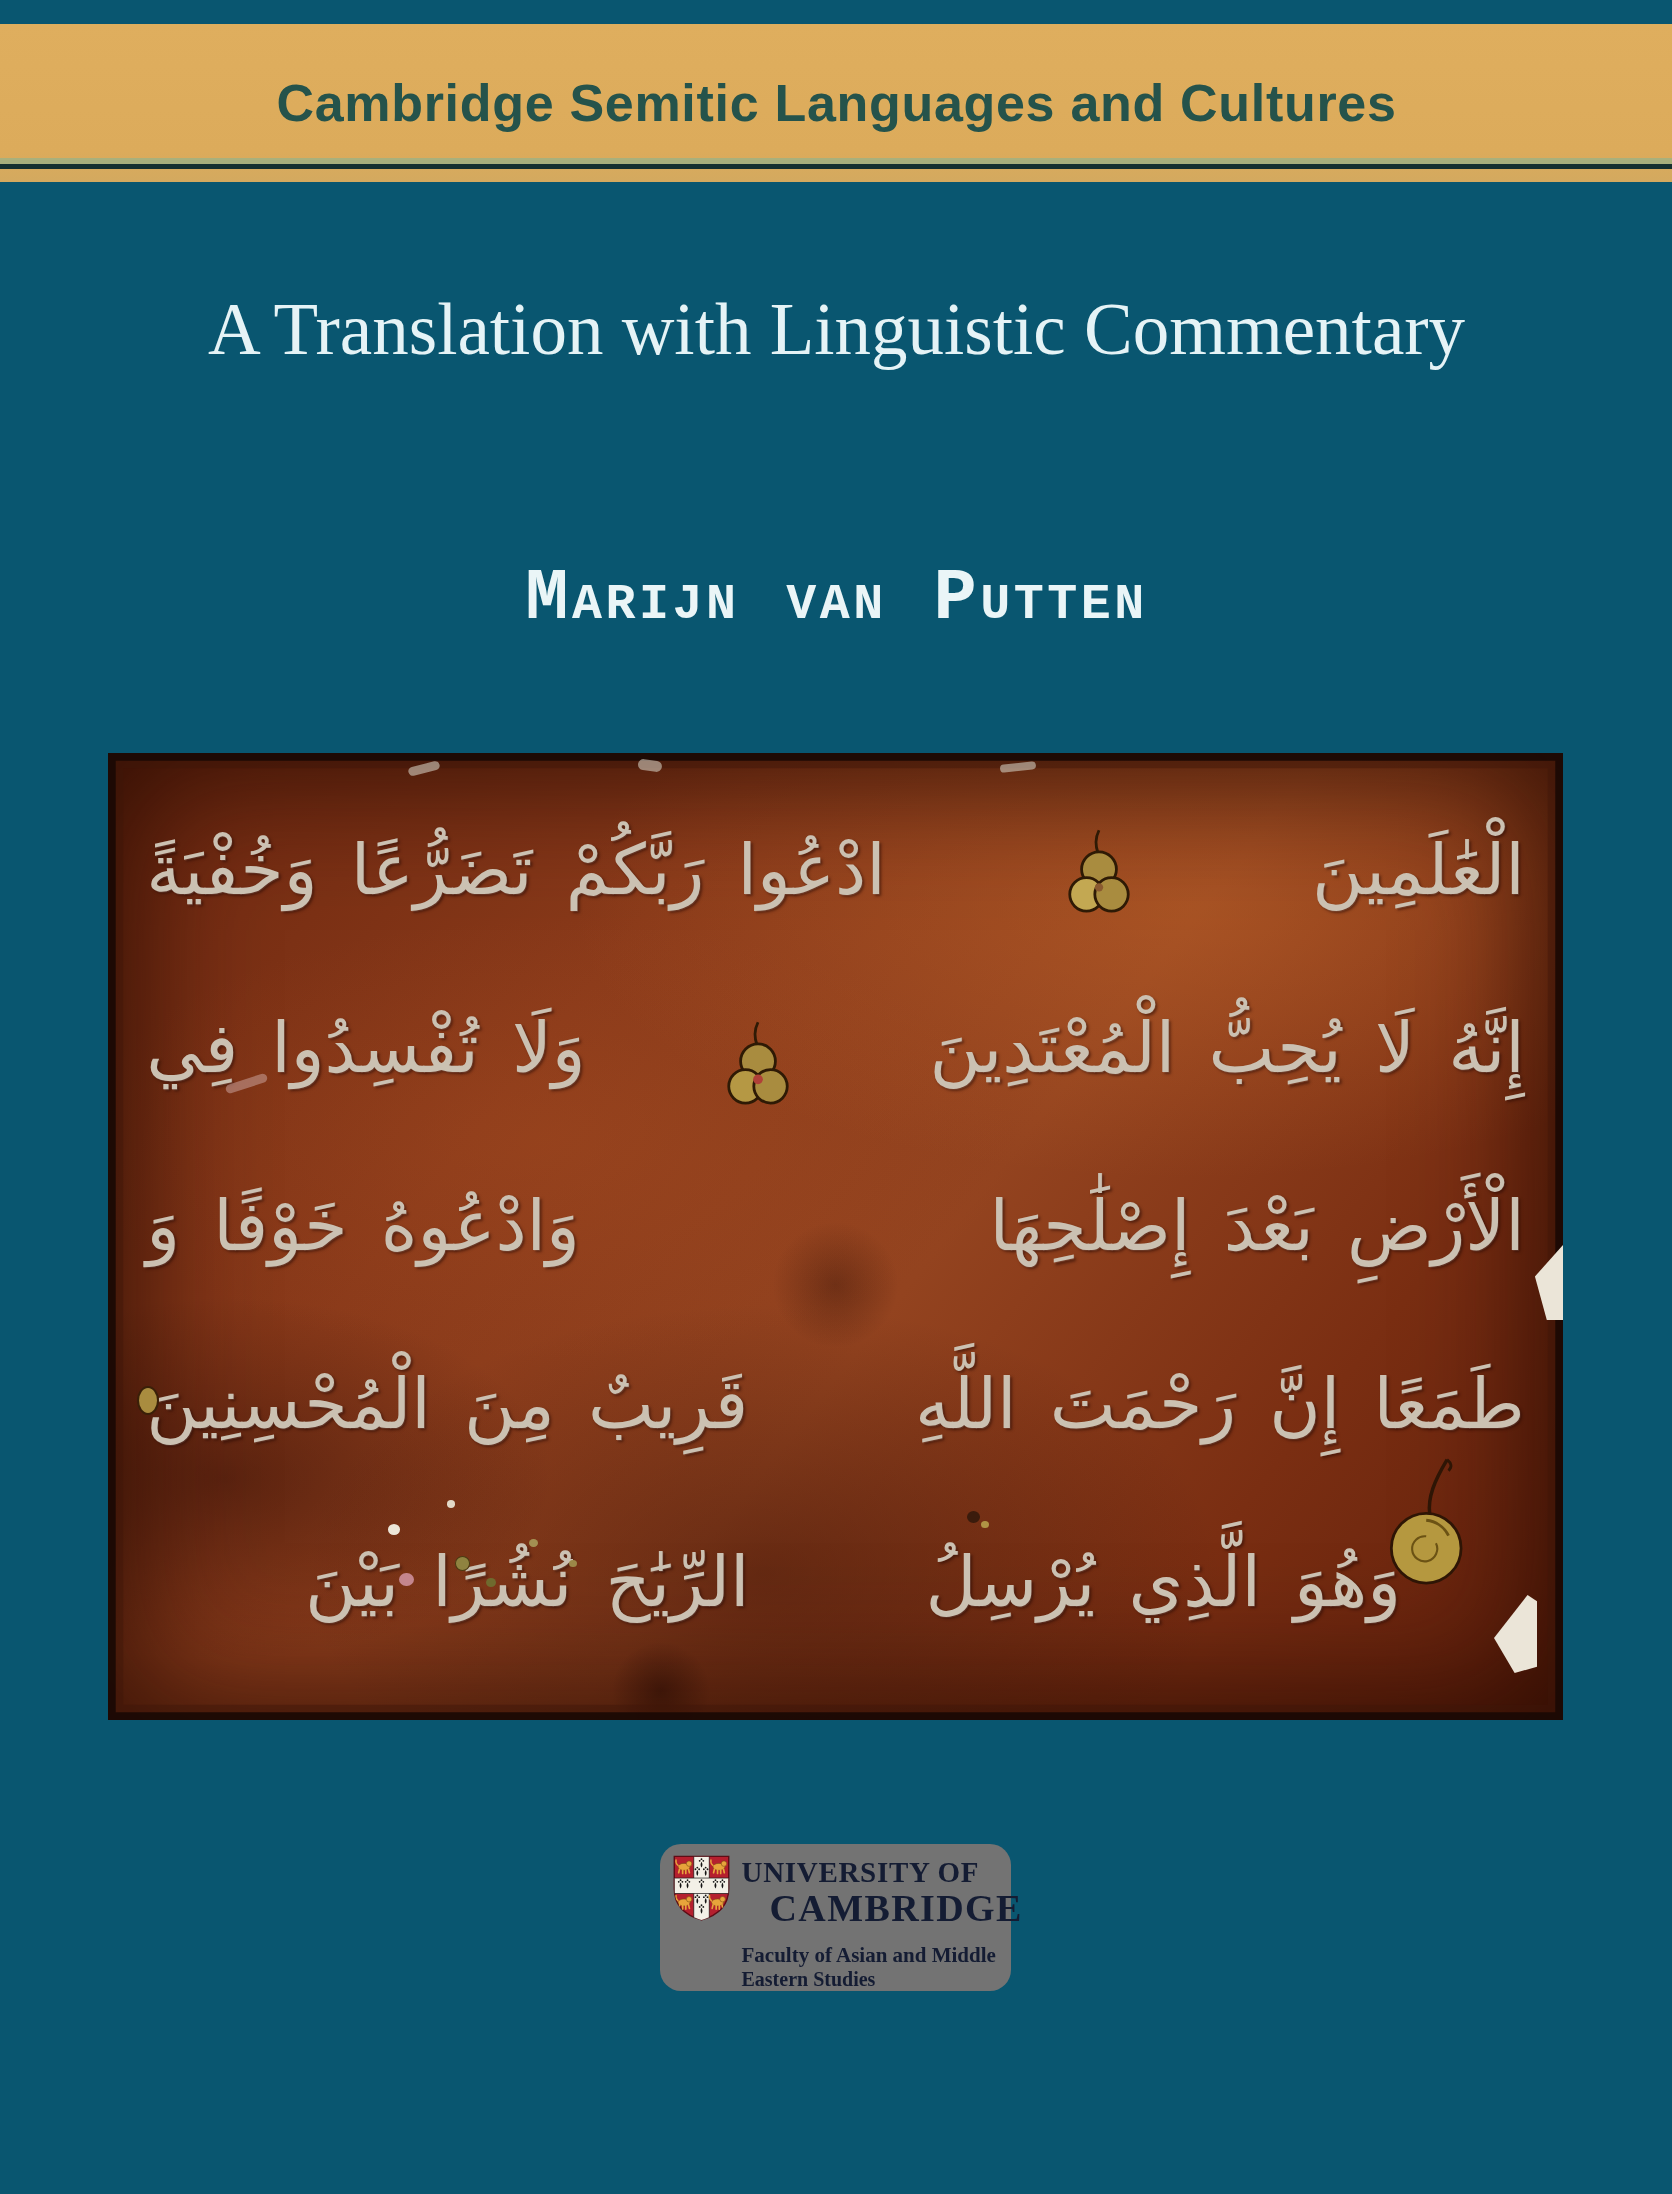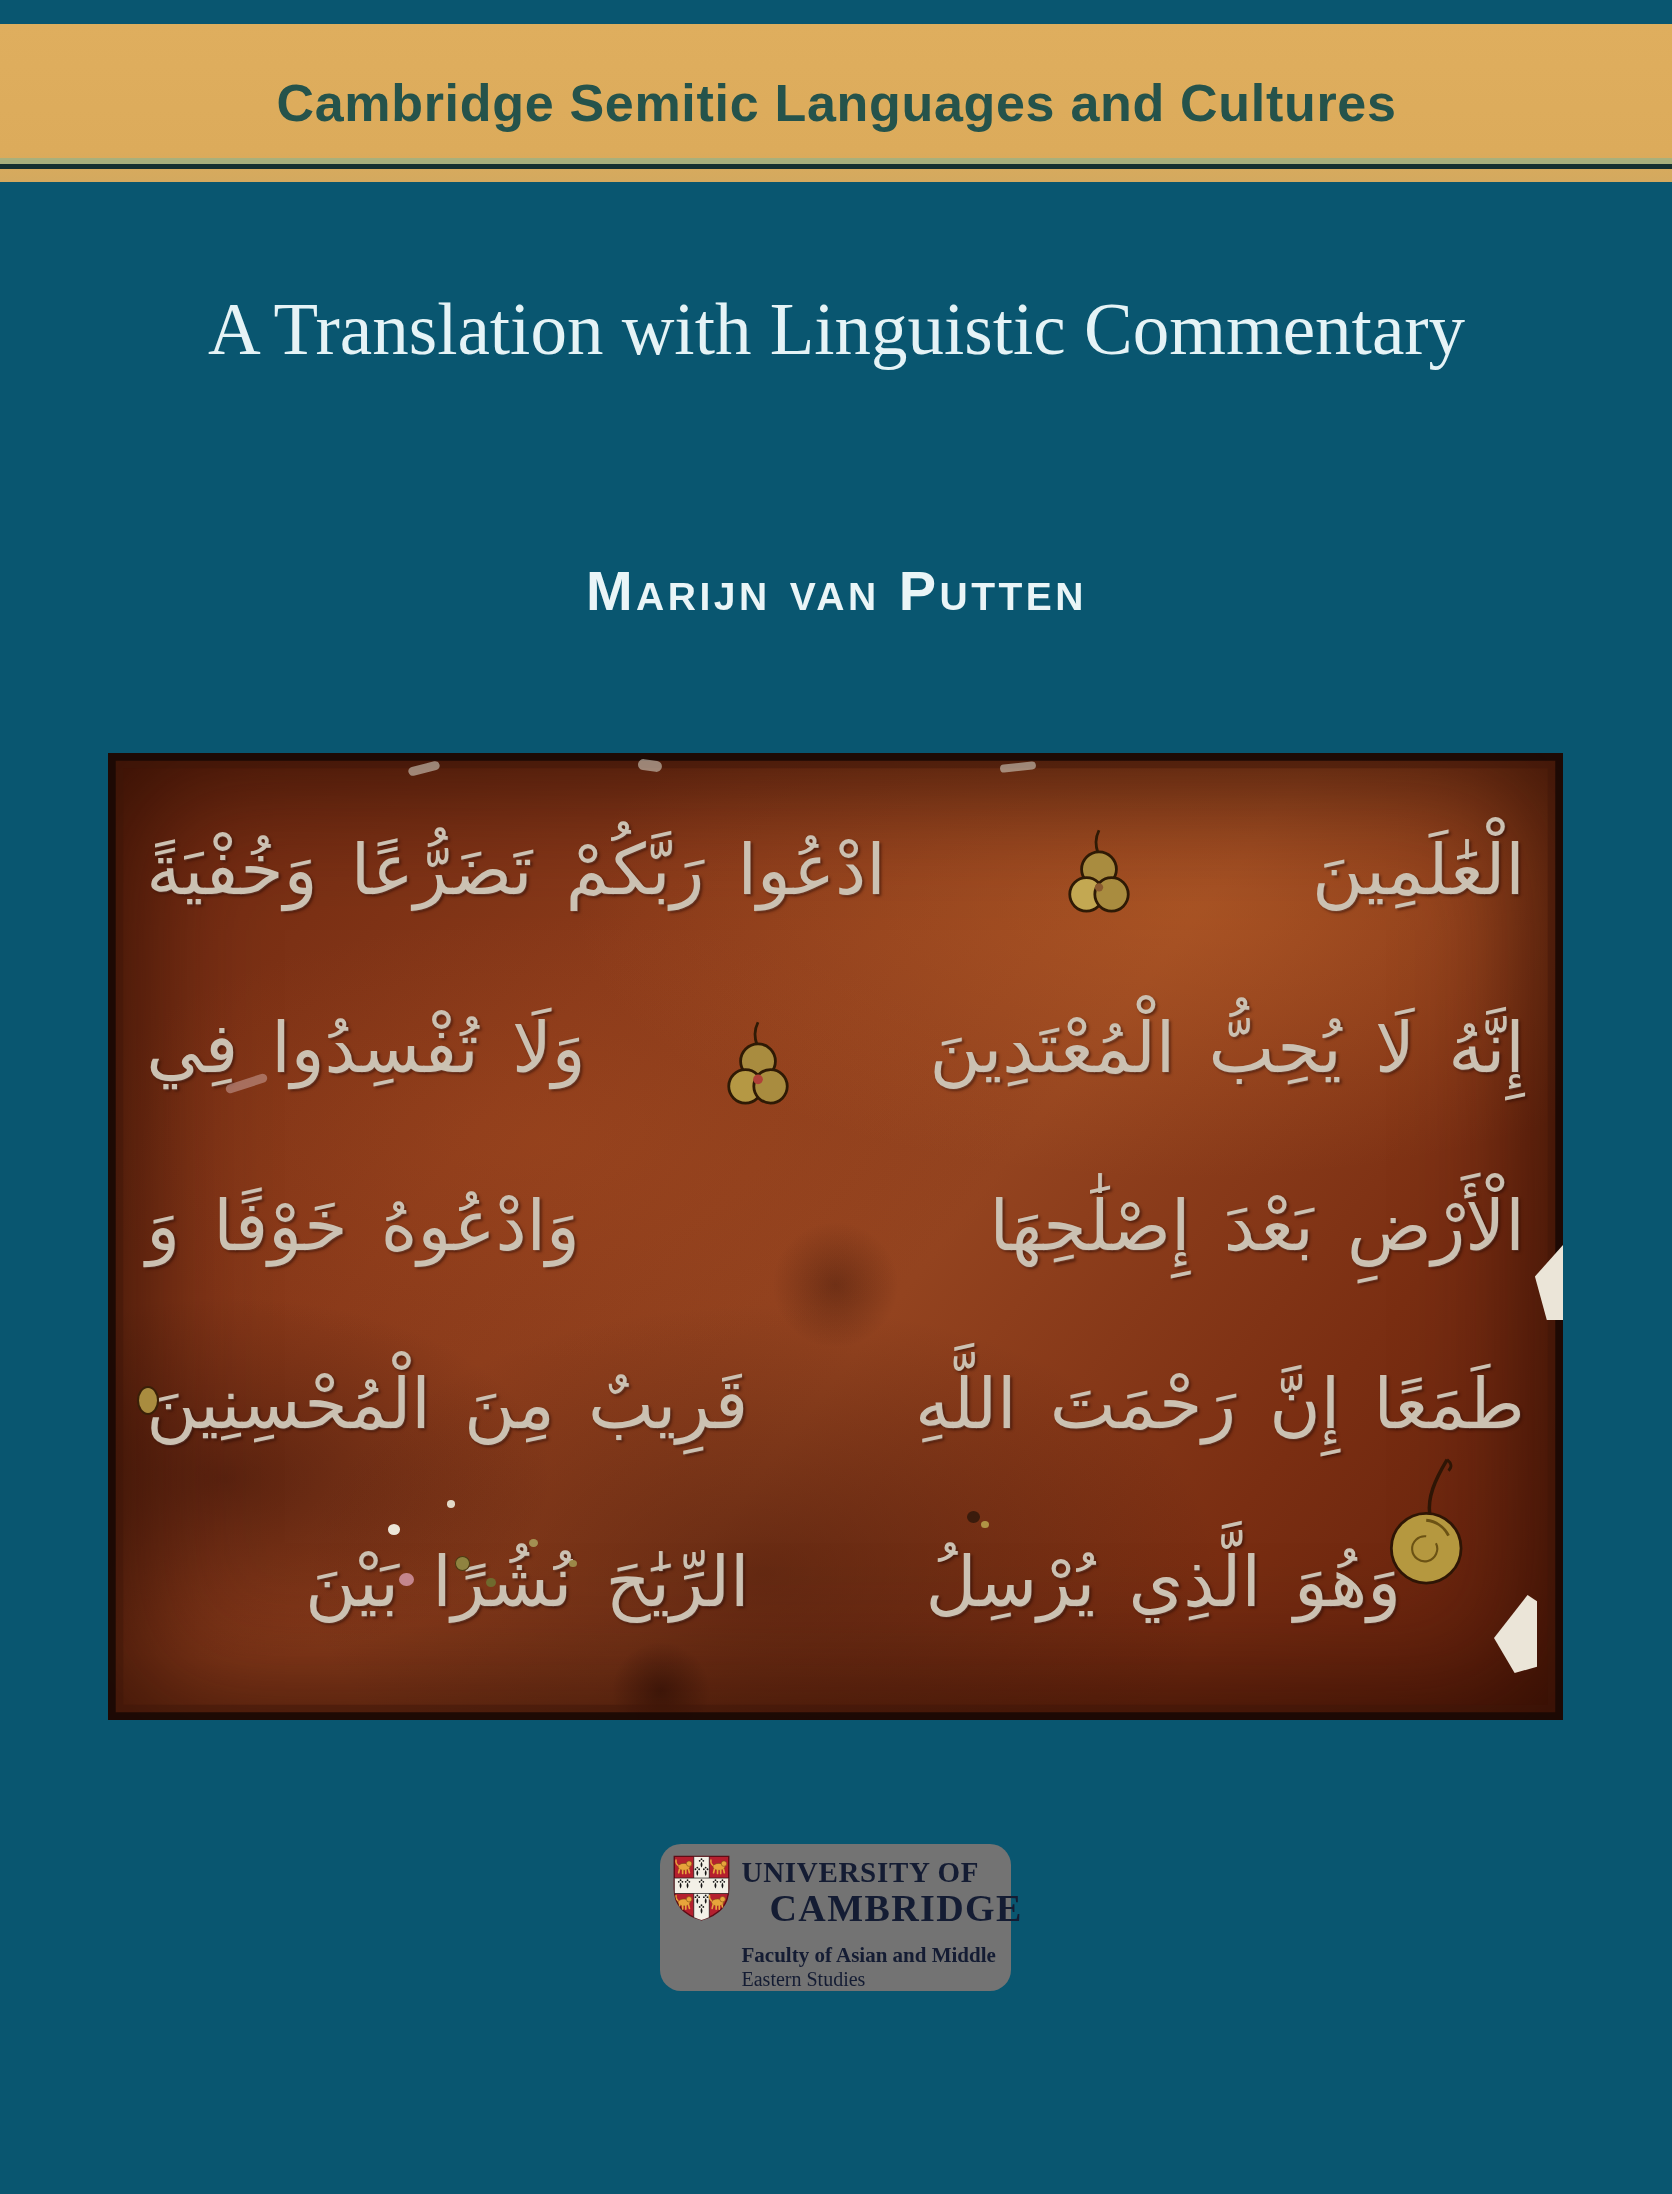--- a/index.html
+++ b/index.html
@@ -29,22 +29,22 @@
   .title-line1{font-size:70px;line-height:105px;font-weight:400;white-space:nowrap;}
   .title-line1 .it{font-style:italic;}
   .title-line2{
     font-family:"Liberation Serif",serif;font-size:73px;line-height:106px;
     font-weight:400;white-space:nowrap;
   }
 
   
   .author{
     position:absolute;left:0;top:558px;width:1673px;text-align:center;
-    font-family:Liberation Sans, sans-serif;font-variant:small-caps;
-    font-weight:700;font-size:56px;letter-spacing:3.5px;color:#EAF5F7;
+    font-family:Liberation Mono, monospace;font-variant:small-caps;
+    font-weight:700;font-size:72px;letter-spacing:3.5px;color:#EAF5F7;
   }
 
   
   .manuscript{
     position:absolute;left:108px;top:753px;width:1455px;height:967px;
     background:
       radial-gradient(ellipse 60% 40% at 74% 16%, rgba(205,110,45,0.38), transparent 70%),
       radial-gradient(ellipse 50% 35% at 30% 40%, rgba(180,85,35,0.25), transparent 65%),
       radial-gradient(ellipse 45% 40% at 45% 85%, rgba(50,14,5,0.45), transparent 70%),
       radial-gradient(ellipse 30% 25% at 8% 75%, rgba(45,12,5,0.5), transparent 75%),
@@ -101,21 +101,21 @@
   .logo-box{
     position:absolute;left:660px;top:1844px;width:351px;height:147px;
     background:#737373;border-radius:21px;
     display:flex;align-items:flex-start;
   }
   .shield-wrap{margin:11px 0 0 12px;flex:0 0 auto;}
   .logo-text{margin:12.5px 0 0 10.5px;color:#141C33;font-family:"Liberation Serif",serif;}
   .logo-l1{font-size:29px;font-weight:700;letter-spacing:0.7px;line-height:31px;white-space:nowrap;}
   .logo-l2{font-size:38px;font-weight:700;letter-spacing:1.4px;line-height:40px;white-space:nowrap;margin-left:28px;}
   .logo-l3{font-size:21px;font-weight:700;line-height:24.4px;margin-top:15px;white-space:nowrap;}
-  .logo-l4{font-size:20px;font-weight:400;line-height:24.4px;white-space:nowrap;}
+  .logo-l4{font-size:20px;font-weight:700;line-height:24.4px;white-space:nowrap;}
 </style>
 </head>
 <body>
 
 <div class="series-band">
   <span>Cambridge Semitic Languages and Cultures</span>
 </div>
 <div class="band-edge1"></div>
 <div class="band-edge2"></div>
 

